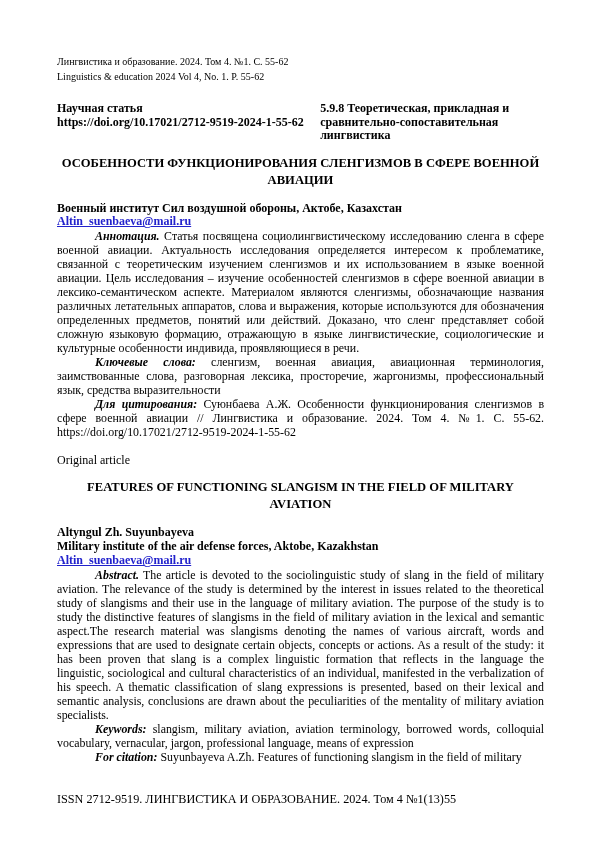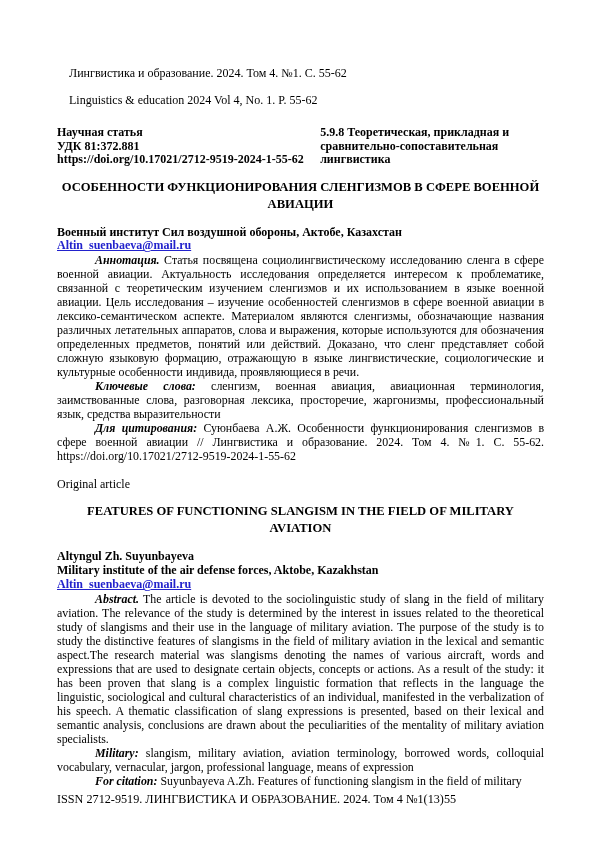--- a/index.html
+++ b/index.html
@@ -13,21 +13,21 @@
       color: var(--text-color);
       font-family: "Liberation Serif", serif;
       overflow: hidden;
     }
     .content {
       position: absolute;
       left: 57px;
       right: 56px;
       top: 54px;
     }
-    .jheader p { margin: 12px; font-size: 12px; line-height: 15px; }
+    .jheader p { margin: 0; font-size: 10px; line-height: 15px; }
     .meta {
       display: flex;
       justify-content: space-between;
       margin-top: 18px;
       font-size: 12px;
       line-height: 13.5px;
       font-weight: bold;
     }
     .meta-left { width: 268px; }
     .meta-left p, .meta-right p { margin: 0; }
@@ -74,21 +74,20 @@
   <div class="content">
 
     <div class="jheader">
       <p>Лингвистика и образование. 2024. Том 4. №1. С. 55-62</p>
       <p>Linguistics &amp; education 2024 Vol 4, No. 1. P. 55-62</p>
     </div>
 
     <div class="meta">
       <div class="meta-left">
         <p>Научная статья</p>
-        <p>УДК 81:372.881</p>
         <p>https://doi.org/10.17021/2712-9519-2024-1-55-62</p>
       </div>
       <div class="meta-right">
         <p>5.9.8 Теоретическая, прикладная и</p>
         <p>сравнительно-сопоставительная лингвистика</p>
       </div>
     </div>
 
     <div class="title-block">ОСОБЕННОСТИ ФУНКЦИОНИРОВАНИЯ СЛЕНГИЗМОВ В СФЕРЕ ВОЕННОЙ АВИАЦИИ</div>
 
@@ -108,21 +107,21 @@
     <div class="title-block en">FEATURES OF FUNCTIONING SLANGISM IN THE FIELD OF MILITARY AVIATION</div>
 
     <div class="authors">
       <p>Altyngul Zh. Suyunbayeva</p>
       <p>Military institute of the air defense forces, Aktobe, Kazakhstan</p>
       <p class="email-line"><a class="email-link">Altin_suenbaeva@mail.ru</a></p>
     </div>
 
     <p class="para"><span class="lead">Abstract.</span><span> The article is devoted to the sociolinguistic study of slang in the field of military aviation. The relevance of the study is determined by the interest in issues related to the theoretical study of slangisms and their use in the language of military aviation. The purpose of the study is to study the distinctive features of slangisms in the field of military aviation in the lexical and semantic aspect.The research material was slangisms denoting the names of various aircraft, words and expressions that are used to designate certain objects, concepts or actions. As a result of the study: it has been proven that slang is a complex linguistic formation that reflects in the language the linguistic, sociological and cultural characteristics of an individual, manifested in the verbalization of his speech. A thematic classification of slang expressions is presented, based on their lexical and semantic analysis, conclusions are drawn about the peculiarities of the mentality of military aviation specialists.</span></p>
 
-    <p class="para"><span class="lead">Military:</span><span> slangism, military aviation, aviation terminology, borrowed words, colloquial vocabulary, vernacular, jargon, professional language, means of expression</span></p>
+    <p class="para"><span class="lead">Keywords:</span><span> slangism, military aviation, aviation terminology, borrowed words, colloquial vocabulary, vernacular, jargon, professional language, means of expression</span></p>
 
     <p class="para"><span class="lead">For citation:</span><span> Suyunbayeva A.Zh. Features of functioning slangism in the field of military</span></p>
 
   </div>
 
   <div class="footer">
     <span>ISSN 2712-9519. ЛИНГВИСТИКА И ОБРАЗОВАНИЕ. 2024. Том 4 №1(13)</span>
     <span>55</span>
   </div>
 </div>

